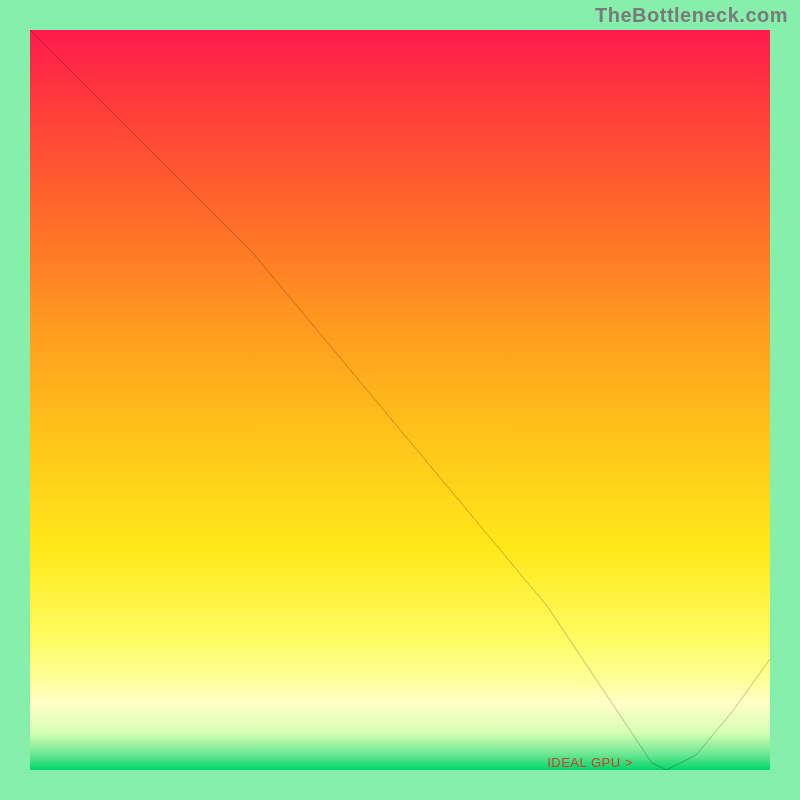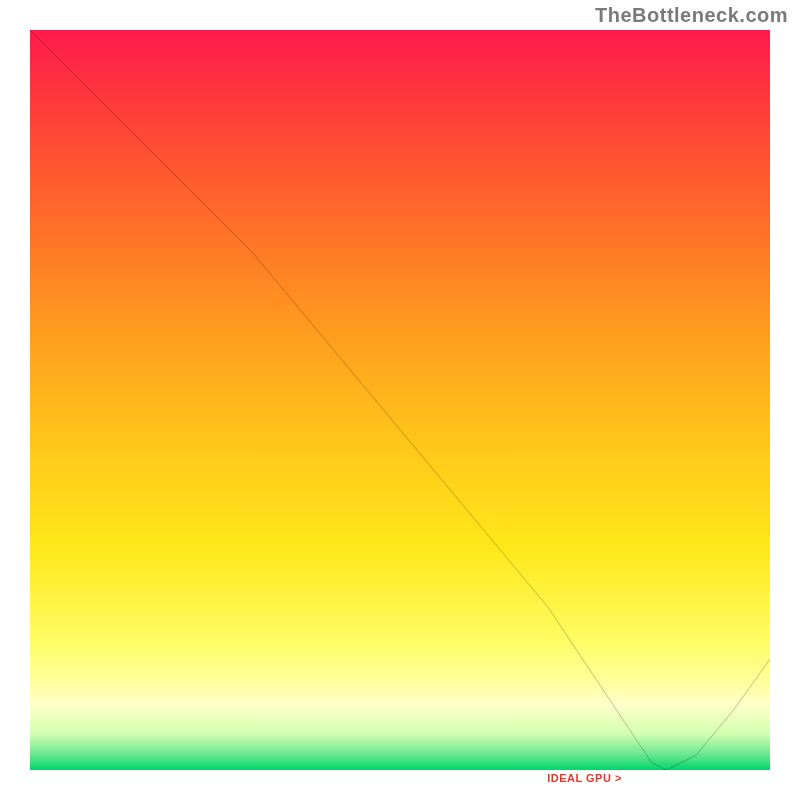--- a/index.html
+++ b/index.html
@@ -8,21 +8,21 @@
     width: 800px;
     height: 800px;
     background: #000;
     font-family: Arial, Helvetica, sans-serif;
     overflow: hidden;
   }
   .wrap {
     position: relative;
     width: 800px;
     height: 800px;
-    background: #ffffff;
+    background: #86efac;
   }
   .attrib {
     position: absolute;
     top: 4px;
     right: 12px;
     font-size: 20px;
     font-weight: 600;
     color: #7a7a7a;
     letter-spacing: 0.5px;
   }
@@ -51,26 +51,25 @@
   .curve {
     position: absolute;
     left: 0;
     top: 0;
     width: 740px;
     height: 740px;
     pointer-events: none;
   }
   .ideal-label {
     position: absolute;
-    font-size: 11px;
-    font-weight: 700;
+    font-size: 13px;
+    font-weight: 400;
     color: #d93a2b;
     letter-spacing: 0.5px;
     white-space: nowrap;
-    margin-top: 17px;
   }
 </style>
 </head>
 <body>
 
 <div class="wrap">
   <div class="attrib">TheBottleneck.com</div>
 
   <div class="plot">
     <svg class="curve" viewBox="0 0 100 100" preserveAspectRatio="none">

